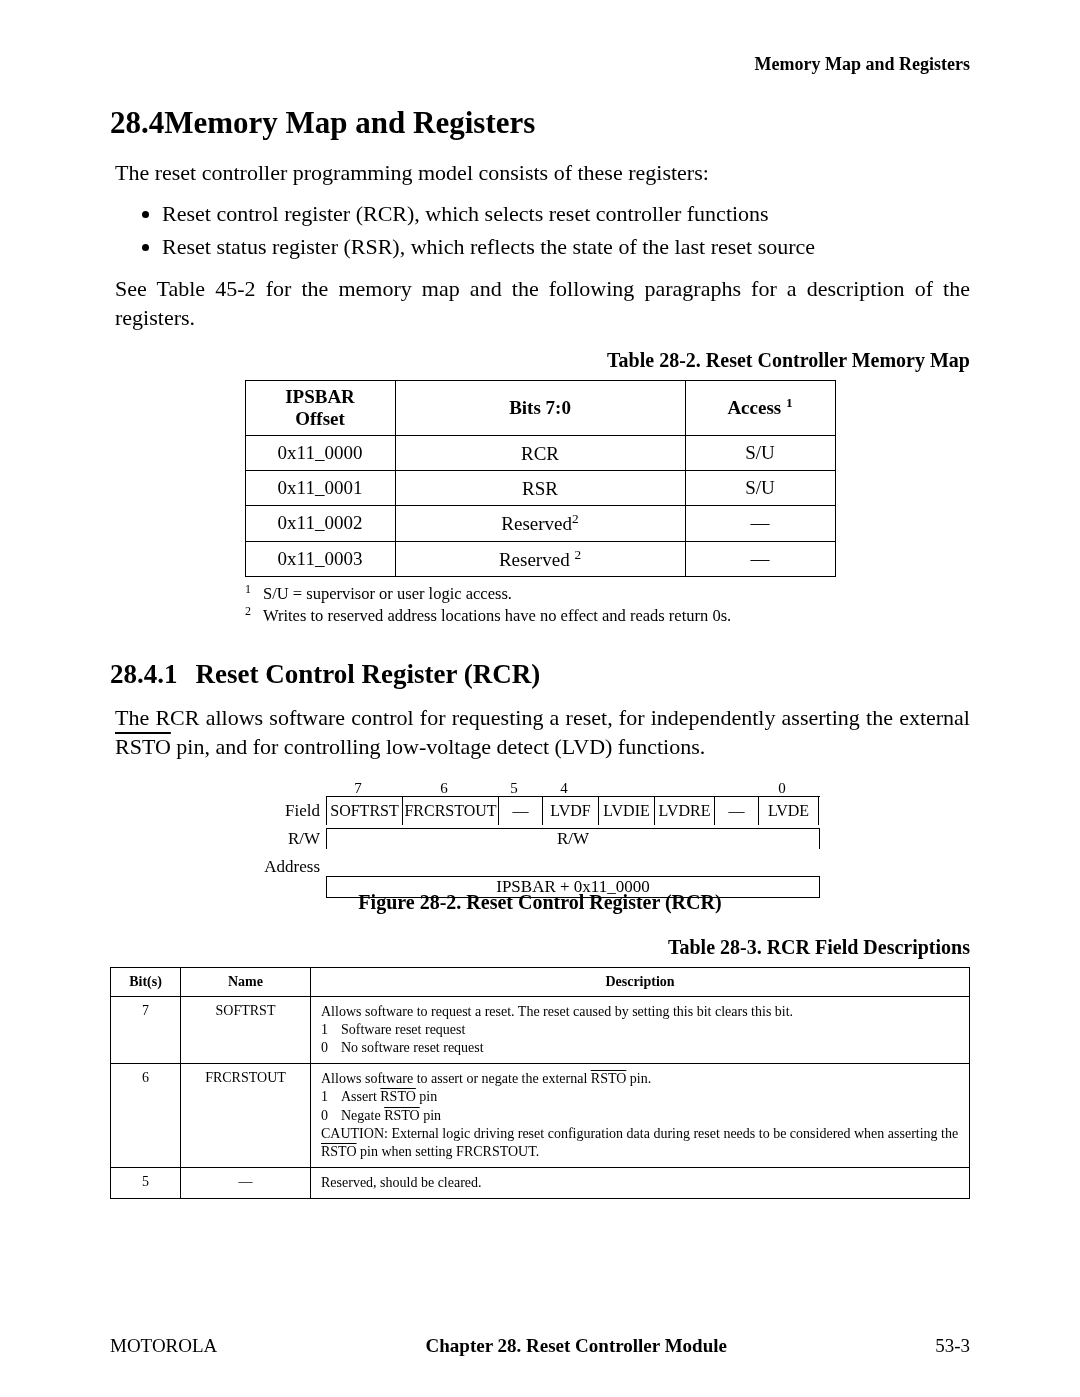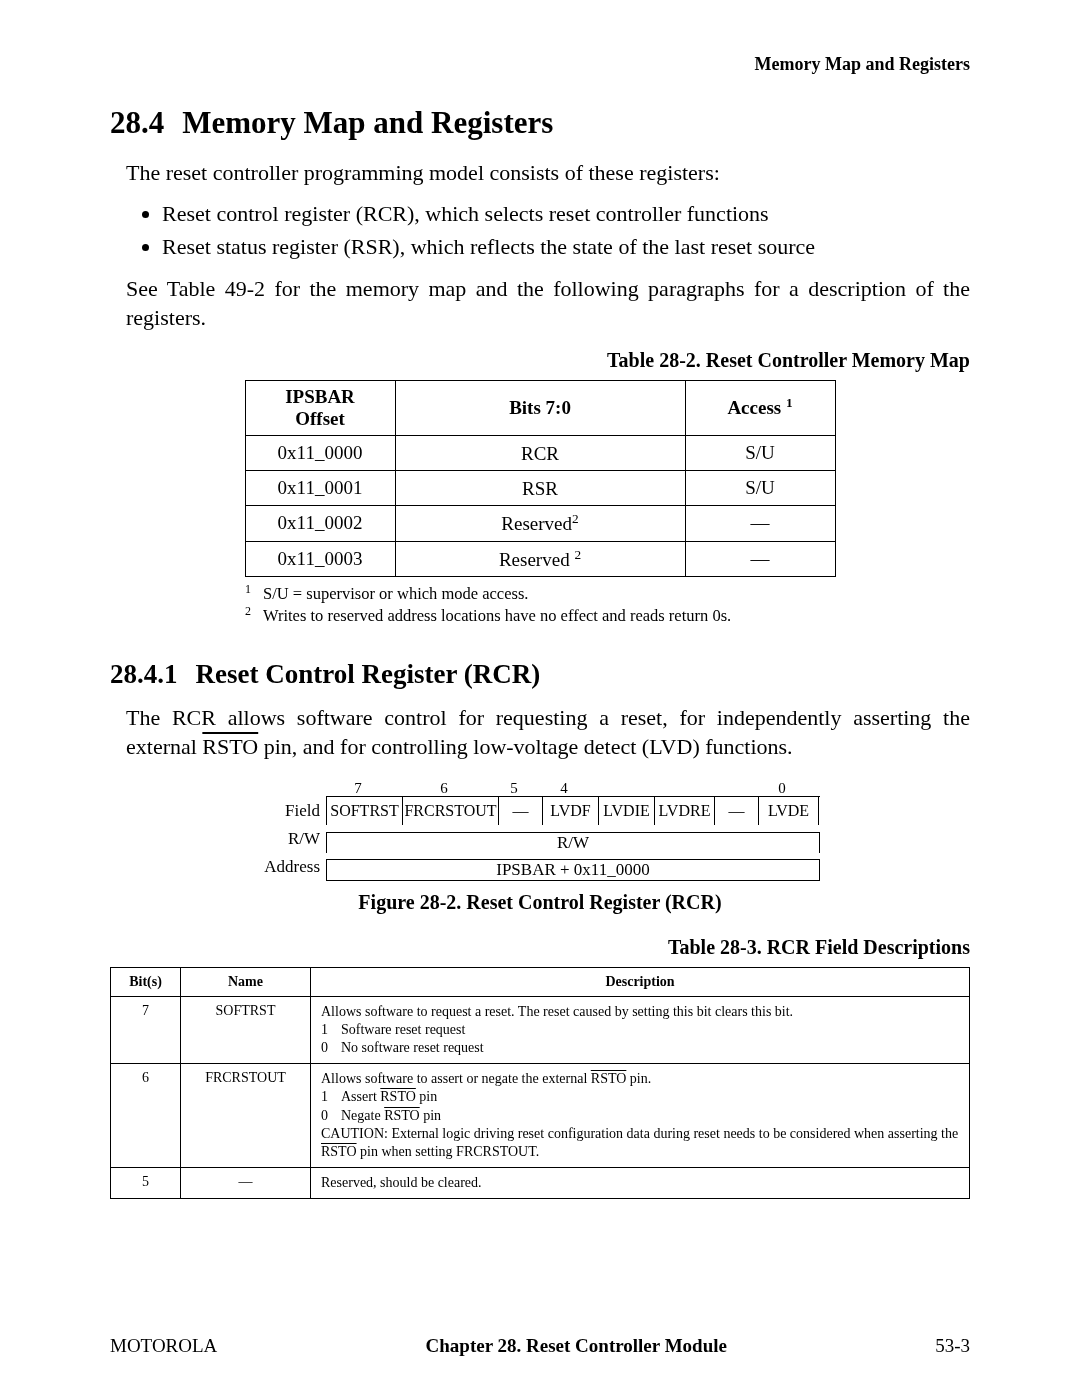--- a/index.html
+++ b/index.html
@@ -20,24 +20,24 @@
     text-align: right;
     font-weight: bold;
     font-size: 18px;
     margin-bottom: 30px;
   }
   h1.section {
     font-size: 31px;
     font-weight: bold;
     margin: 0 0 18px 0;
   }
-  h1.section .num { margin-right: 18px; }
+  h1.section .num { }
   p.body {
     font-size: 22px;
-    margin: 0 0 10px 16px;
+    margin: 0 0 10px 5px;
     line-height: 1.3;
   }
   p.body.justify { text-align: justify; }
   ul.bullets {
     margin: 4px 0 12px 52px;
     padding: 0;
     font-size: 22px;
     line-height: 1.45;
   }
   ul.bullets li { margin-bottom: 2px; }
@@ -88,21 +88,21 @@
   .regfig .bitnums {
     display: flex;
     margin-left: 60px;
   }
   .regfig .bitnums .bn {
     text-align: center;
     font-size: 15px;
   }
   .regfig .row {
     display: flex;
-    align-items: flex-end;
+    align-items: center;
     height: 28px;
   }
   .regfig .row .label {
     width: 60px;
     text-align: right;
     padding-right: 6px;
     font-size: 17px;
     line-height: 28px;
   }
   .regfig .row .cells {
@@ -183,21 +183,21 @@
     <span class="num">28.4</span><span>Memory Map and Registers</span>
   </h1>
 
   <p class="body">The reset controller programming model consists of these registers:</p>
 
   <ul class="bullets">
     <li>Reset control register (RCR), which selects reset controller functions</li>
     <li>Reset status register (RSR), which reflects the state of the last reset source</li>
   </ul>
 
-  <p class="body justify">See Table 49-2 for the memory map and the following paragraphs for a description of the registers.</p>
+  <p class="body justify">See Table 45-2 for the memory map and the following paragraphs for a description of the registers.</p>
 
   <div class="table-caption">Table 28-2. Reset Controller Memory Map</div>
 
   <table class="memmap">
     <colgroup>
         <col style="width:150px">
         <col style="width:290px">
         <col style="width:150px">
       </colgroup>
     <tbody>
@@ -225,21 +225,21 @@
       <td>0x11_0003</td>
       <td><span>Reserved</span> <sup>2</sup></td>
       <td>—</td>
     </tr>
   </tbody>
     </table>
 
   <div class="footnotes">
     <div class="fn">
       <div class="mark">1</div>
-      <div>S/U = supervisor or which mode access.</div>
+      <div>S/U = supervisor or user logic access.</div>
     </div>
     <div class="fn">
       <div class="mark">2</div>
       <div>Writes to reserved address locations have no effect and reads return 0s.</div>
     </div>
   </div>
 
   <h2 class="subsection">
     <span class="num">28.4.1</span><span>Reset Control Register (RCR)</span>
   </h2>

